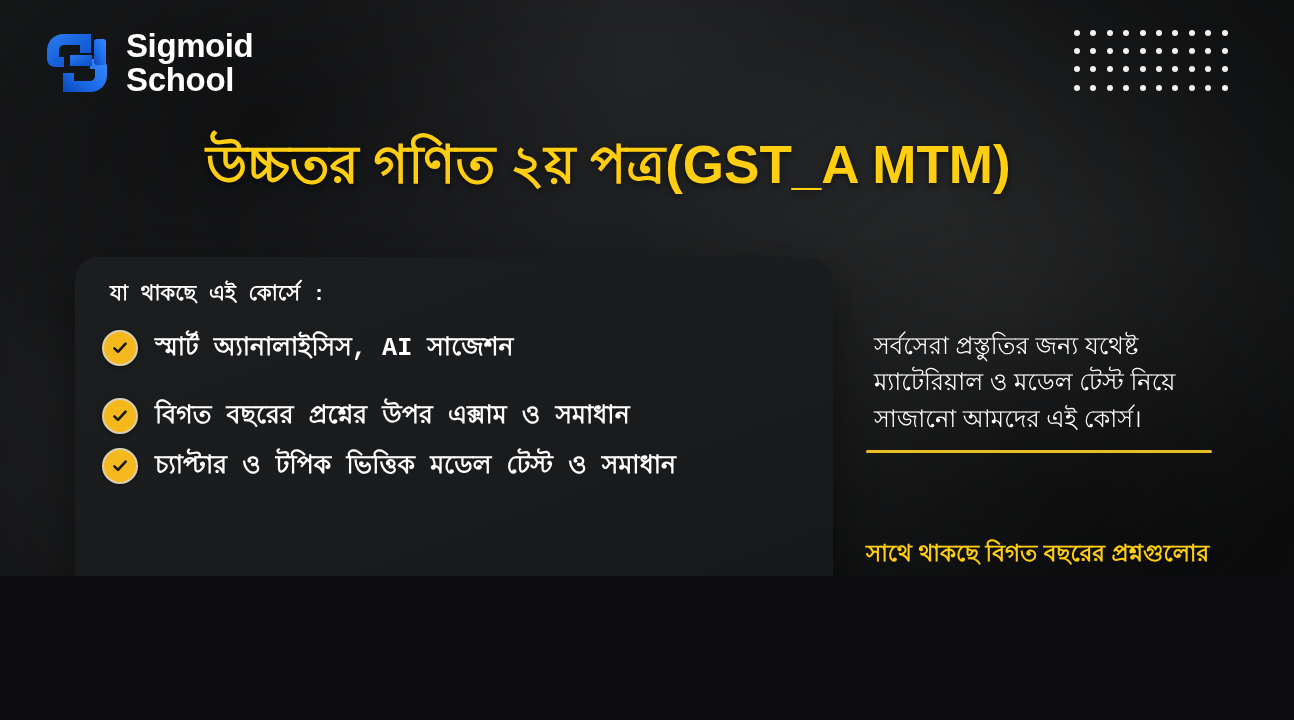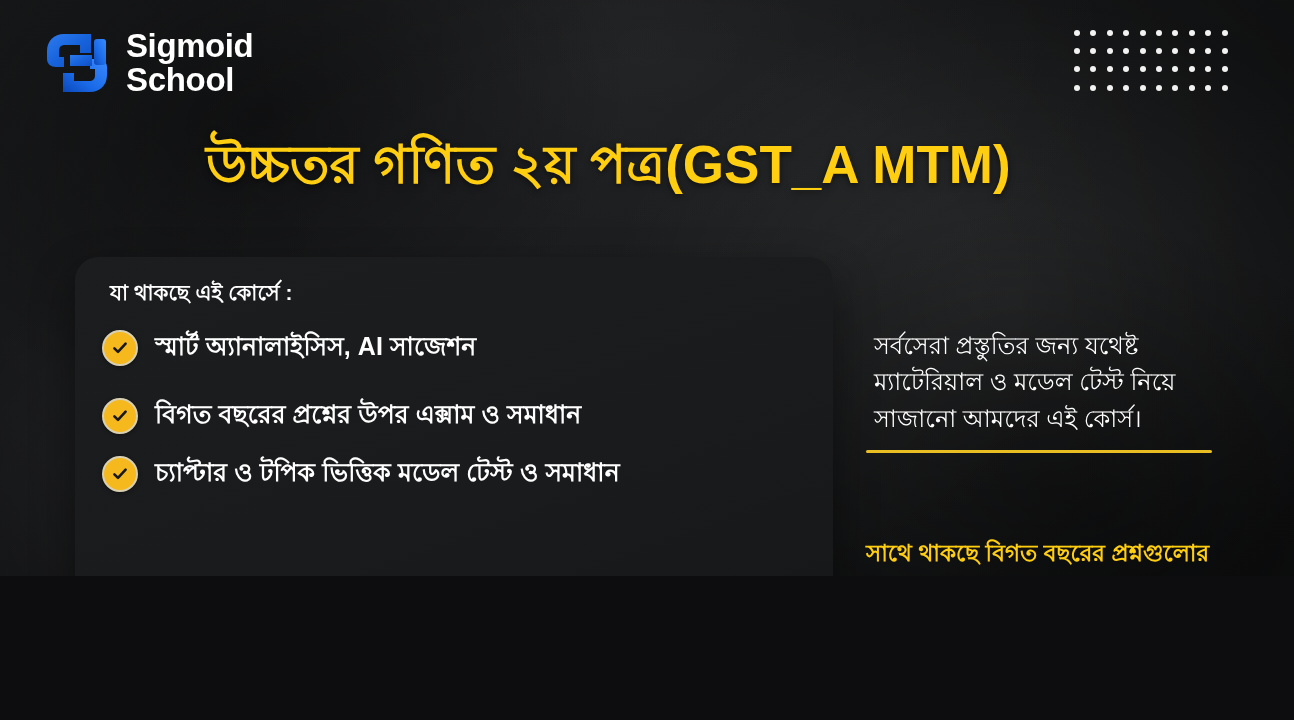--- a/index.html
+++ b/index.html
@@ -104,20 +104,21 @@
   }
 
   
   .card {
     position: absolute;
     left: 75px; top: 257px;
     width: 758px; height: 406px;
     background: linear-gradient(160deg, #1c1d1f 0%, #1a1b1d 55%, #161719 100%);
     border-radius: 24px;
     box-shadow: 0 18px 44px rgba(0,0,0,0.45);
+    font-family: Liberation Mono, monospace;
   }
   .card-heading {
     position: absolute;
     left: 35px; top: 20px;
     color: #ffffff;
     font-size: 21px;
     font-weight: 600;
   }
   .feature-list {
     position: absolute;
@@ -126,21 +127,21 @@
     display: flex;
     flex-direction: column;
   }
   .feature {
     display: flex;
     align-items: center;
     gap: 17px;
     height: 38px;
   }
   .feature.gap-lg { margin-bottom: 30px; align-items: center; }
-  .feature.gap-sm { margin-bottom: 20px; }
+  .feature.gap-sm { margin-bottom: 12px; }
   .feature.gap-xl { margin-bottom: 16px; }
   .check {
     width: 32px; height: 32px;
     flex: none;
     border-radius: 50%;
     background: #F5B91E;
     border: 2px solid #d9d0b2;
     display: flex;
     align-items: center;
     justify-content: center;

